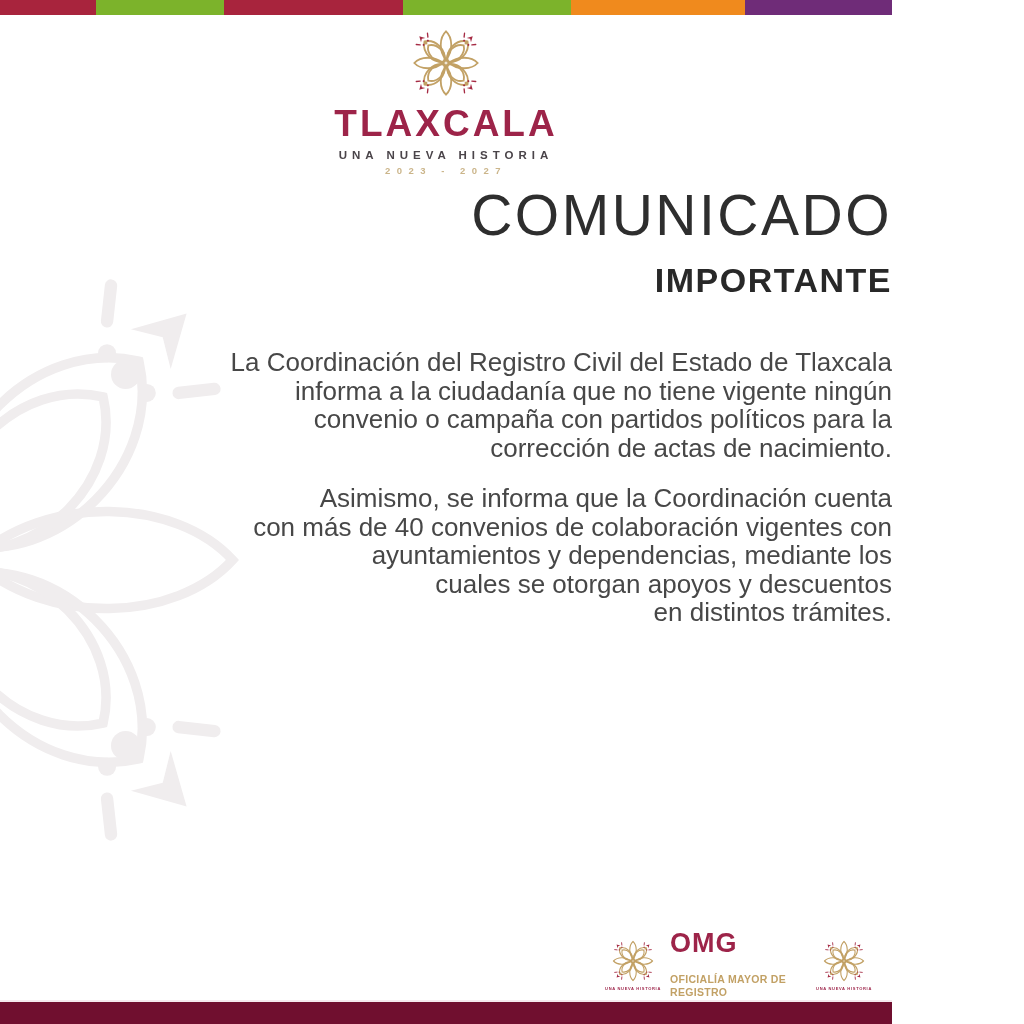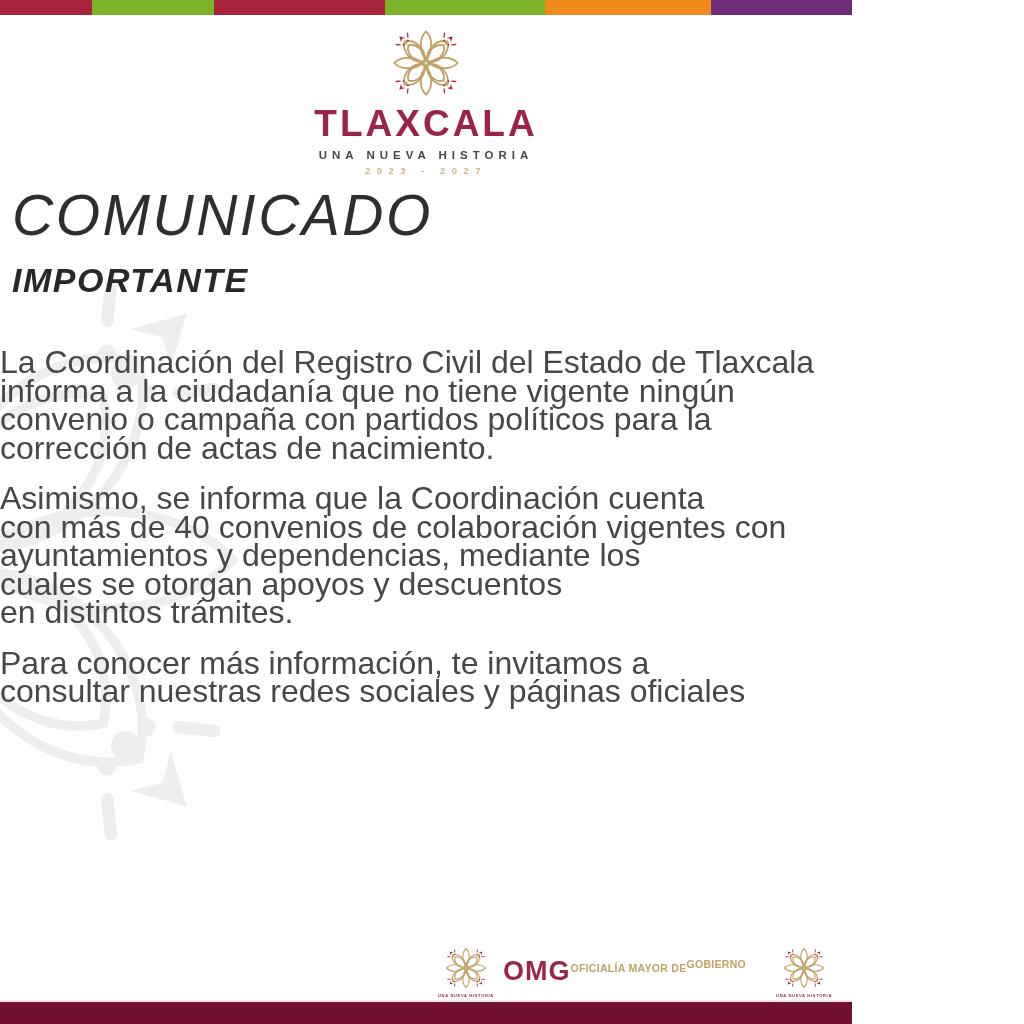--- a/index.html
+++ b/index.html
@@ -1,18 +1,18 @@
 <!DOCTYPE html>
 <html><head>
 <meta charset="utf-8">
 <style>
   html,body { margin:0; padding:0; background:#ffffff; }
   .page {
     position:relative; width:852px; height:1024px; background:#ffffff;
-    overflow:hidden; font-family:"Liberation Sans", sans-serif;
+    overflow:hidden; font-family:"Liberation Sans", sans-serif;padding-left:40px;
   }
 
   
   .top-bar { position:absolute; top:0; left:0; width:100%; height:15px; display:flex; }
   .top-bar span { display:block; height:100%; }
 
   
   .flower { display:block; }
   .flower-defs .petal  { fill:none; stroke:var(--petal,#C2A165); stroke-width:var(--sw,3); }
   .flower-defs .dot    { fill:var(--petal,#C2A165); }
@@ -36,49 +36,49 @@
   .tagline {
     margin-top:7px; font-size:11.5px; font-weight:700; letter-spacing:5px;
     color:#4A4449;
   }
   .years {
     margin-top:4px; font-size:9.5px; font-weight:700; letter-spacing:6.5px;
     color:#CBB58A;
   }
 
   
-  .announcement { position:absolute; top:186px; left:12px; right:0; text-align:left;font-style:italic; }
+  .announcement { position:absolute; top:186px; left:12px; right:0; text-align:right; }
   .title {
     font-size:57px; font-weight:300; letter-spacing:2.5px; color:#2E2E2E; line-height:1.05;
   }
   .subtitle {
     margin-top:15px; font-size:34px; font-weight:800; letter-spacing:1.5px; color:#282828;
   }
 
   
   .body-text {
-    position:absolute; top:348px; left:0; right:0; text-align:left;
-    font-size:32px; line-height:28.5px; color:#474747;
+    position:absolute; top:348px; left:0; right:0; text-align:right;
+    font-size:26px; line-height:28.5px; color:#474747;
   }
   .body-text p { margin:0 0 22px 0; white-space:pre-line; }
 
   
   .footer-logos {
     position:absolute; right:20px; bottom:26px;
     display:flex; align-items:center; gap:30px;
   }
   .logo-block { display:flex; align-items:center; gap:9px; }
   .flower-wrap { display:flex; flex-direction:column; align-items:center; gap:1px; }
   .flower-sm { width:48px; height:48px; }
   .micro-tagline {
     font-size:4px; font-weight:700; color:#9D2449; letter-spacing:0.7px; white-space:nowrap;
   }
-  .omg-text { display:flex; flex-direction:row; }
+  .omg-text { display:flex; flex-direction:column; }
   .omg-text .acronym { font-size:27px; font-weight:800; color:#9D2449; letter-spacing:1px; line-height:1; }
-  .omg-text .dept { margin-top:4px; font-size:10.5px; font-weight:700; color:#C2A165; letter-spacing:0.3px; line-height:12.5px; }
+  .omg-text .dept { margin-top:16px; font-size:10.5px; font-weight:700; color:#C2A165; letter-spacing:0.3px; line-height:12.5px; }
   .omg-text .dept + .dept { margin-top:0; }
   .rc-text {
     font-family:"Liberation Serif", serif; font-size:23px; font-weight:700;
     color:#9D2449; line-height:24px; letter-spacing:1px; text-align:center;
   }
 
   
   .bottom-hairline { position:absolute; left:0; bottom:22px; width:100%; height:2px; background:#F5E9ED; }
   .bottom-bar { position:absolute; left:0; bottom:0; width:100%; height:22px; background:#700F2F; }
 </style>
@@ -174,37 +174,35 @@
   <div class="body-text">
     <p>La Coordinación del Registro Civil del Estado de Tlaxcala
 informa a la ciudadanía que no tiene vigente ningún
 convenio o campaña con partidos políticos para la
 corrección de actas de nacimiento.</p>
     <p>Asimismo, se informa que la Coordinación cuenta
 con más de 40 convenios de colaboración vigentes con
 ayuntamientos y dependencias, mediante los
 cuales se otorgan apoyos y descuentos
 en distintos trámites.</p>
-    <p>Para conocer más información, te invitamos a
-consultar nuestras redes sociales y páginas oficiales</p>
   </div>
 
   <div class="footer-logos">
 
     <div class="logo-block">
       <div class="flower-wrap">
         <svg class="flower flower-sm flower-gold" viewBox="-64 -64 128 128">
           <use href="#flower-emblem"></use>
         </svg>
         <div class="micro-tagline">UNA NUEVA HISTORIA</div>
       </div>
       <div class="omg-text">
         <div class="acronym">OMG</div>
         <div class="dept">OFICIALÍA MAYOR DE</div>
-        <div class="dept">GOBIERNO</div>
+        <div class="dept">REGISTRO</div>
       </div>
     </div>
 
     <div class="logo-block">
       <div class="flower-wrap">
         <svg class="flower flower-sm flower-gold" viewBox="-64 -64 128 128">
           <use href="#flower-emblem"></use>
         </svg>
         <div class="micro-tagline">UNA NUEVA HISTORIA</div>
       </div>

